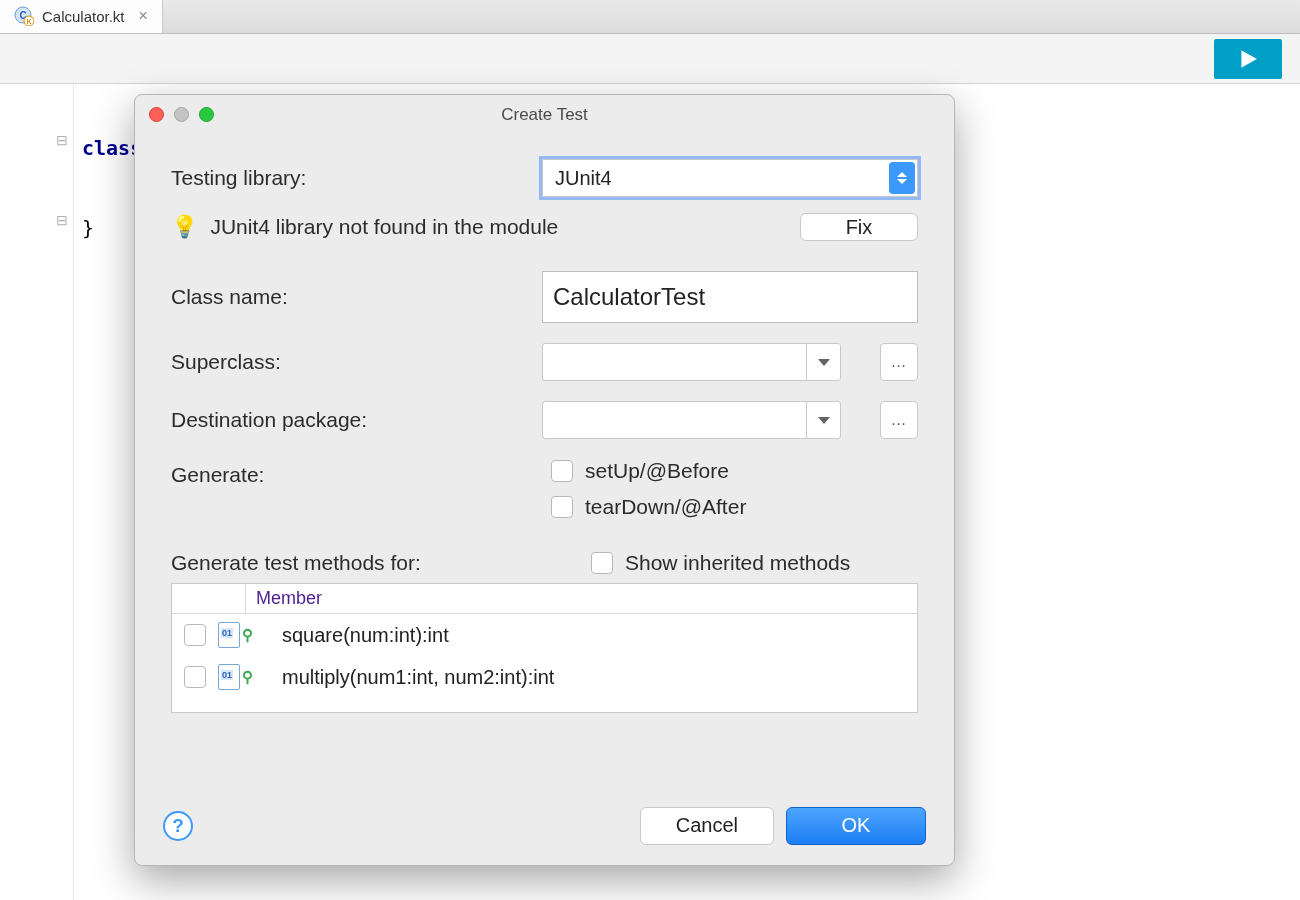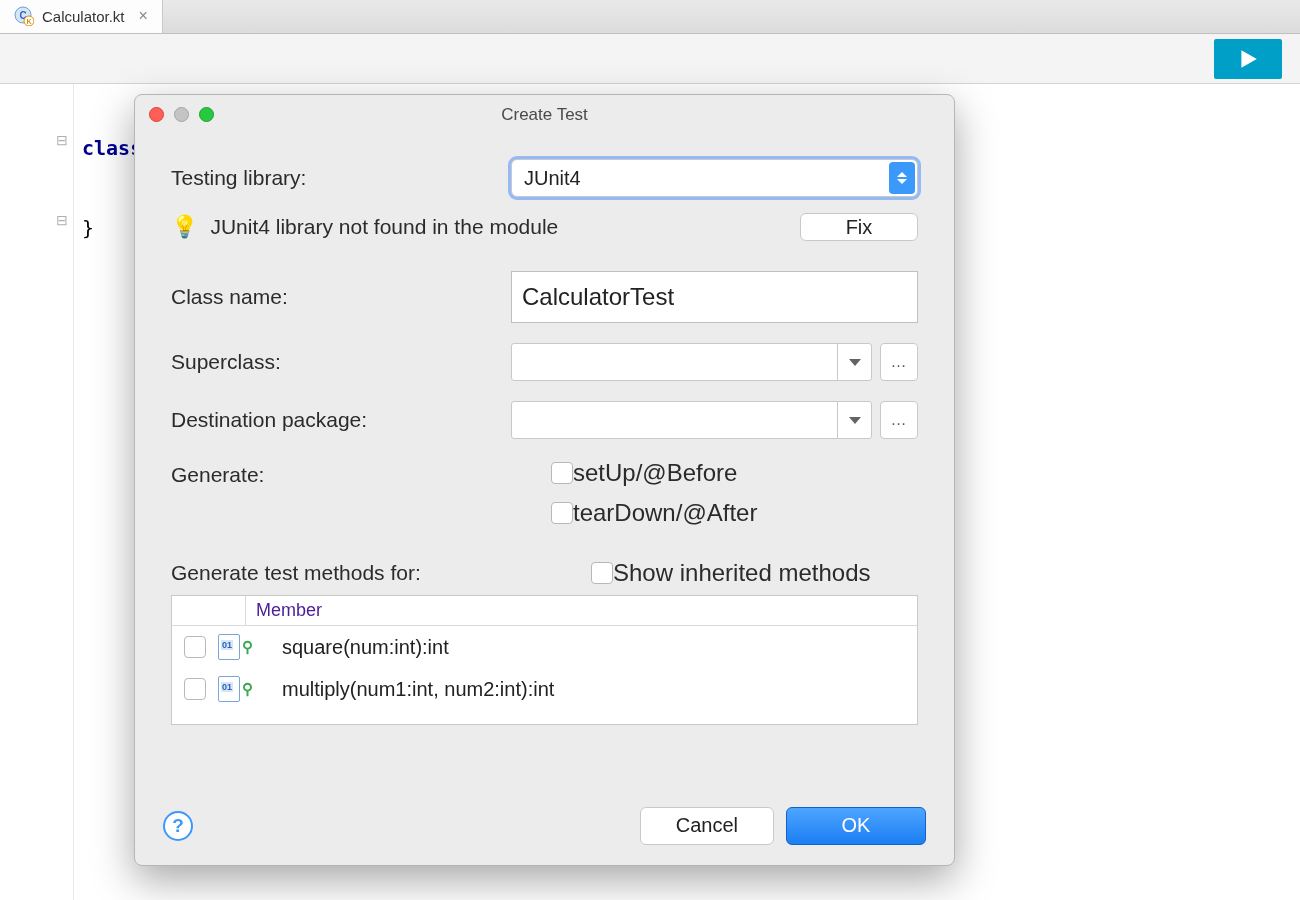--- a/index.html
+++ b/index.html
@@ -72,25 +72,25 @@
     .titlebar {
       height:40px;display:flex;align-items:center;position:relative;justify-content:center;
     }
     .traffic { position:absolute;left:14px;top:12px;display:flex;gap:10px;}
     .traffic span{width:15px;height:15px;border-radius:50%;display:block;}
     .tl-red{background:#ff5f57;border:1px solid #e33e32;}
     .tl-yel{background:#c4c4c4;border:1px solid #a6a6a6;}
     .tl-grn{background:#28c840;border:1px solid #17a52c;}
     .dlg-title{font-size:17px;color:#4a4a4a;}
     .dlg-body{padding:24px 36px 0 36px;flex:1;}
-    .form-row{display:flex;align-items:center;margin-bottom:20px;}
+    .form-row{display:flex;align-items:center;margin-bottom:20px;gap:31px;}
     .form-label{width:340px;font-size:21px;color:#2b2b2b;}
     .form-label.top{align-self:flex-start;padding-top:4px;}
     .combo{
-      flex:1;height:38px;border:1px solid #c9c9c9;border-radius:6px;
+      flex:1;height:38px;border:1px solid #c9c9c9;border-radius:0;
       background:#fff;display:flex;align-items:center;padding:0 12px;
       position:relative;font-size:20px;color:#222;
     }
     .combo.focus{box-shadow:0 0 0 3px rgba(77,144,254,0.55);}
     .combo .arrow-btn{
       position:absolute;right:2px;top:2px;bottom:2px;width:26px;
       background:#3b99fc;border-radius:4px;
       display:flex;flex-direction:column;align-items:center;justify-content:center;gap:2px;
     }
     .combo .arrow-btn::before,.combo .arrow-btn::after{content:"";border-left:5px solid transparent;border-right:5px solid transparent;}
@@ -110,21 +110,21 @@
     .combo-plain{
       flex:1;height:38px;border:1px solid #c9c9c9;background:#fff;border-radius:3px;
       display:flex;align-items:center;position:relative;
     }
     .combo-plain .dd{width:34px;height:100%;border-left:1px solid #c9c9c9;display:flex;align-items:center;justify-content:center;}
     .combo-plain .dd::after{content:"";border-left:6px solid transparent;border-right:6px solid transparent;border-top:7px solid #636363;}
     .browse-btn{
       width:38px;height:38px;margin-left:8px;border:1px solid #c9c9c9;border-radius:4px;background:#fff;
       display:flex;align-items:center;justify-content:center;color:#555;font-size:16px;letter-spacing:1px;
     }
-    .check-row{display:flex;align-items:center;gap:0;font-size:24px;color:#2b2b2b;margin-bottom:12px;}
+    .check-row{display:flex;align-items:center;gap:12px;font-size:21px;color:#2b2b2b;margin-bottom:12px;}
     .checkbox{width:22px;height:22px;border:1px solid #b8b8b8;border-radius:4px;background:#fff;}
     .member-table{
       border:1px solid #c9c9c9;background:#fff;height:130px;
     }
     .member-header{
       height:30px;border-bottom:1px solid #d9d9d9;display:flex;align-items:center;
       font-size:18px;color:#4c1d95;padding-left:24px;
     }
     .member-header .col-chk{width:50px;border-right:1px solid #d9d9d9;height:100%;}
     .member-header .col-name{padding-left:10px;}

